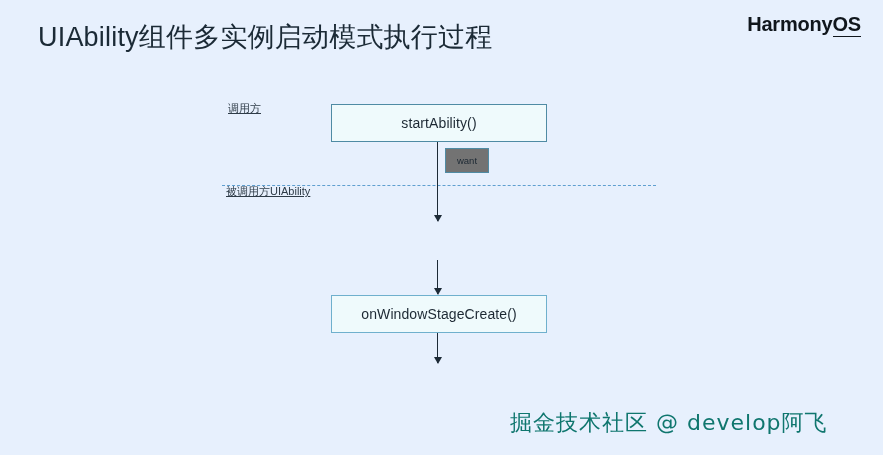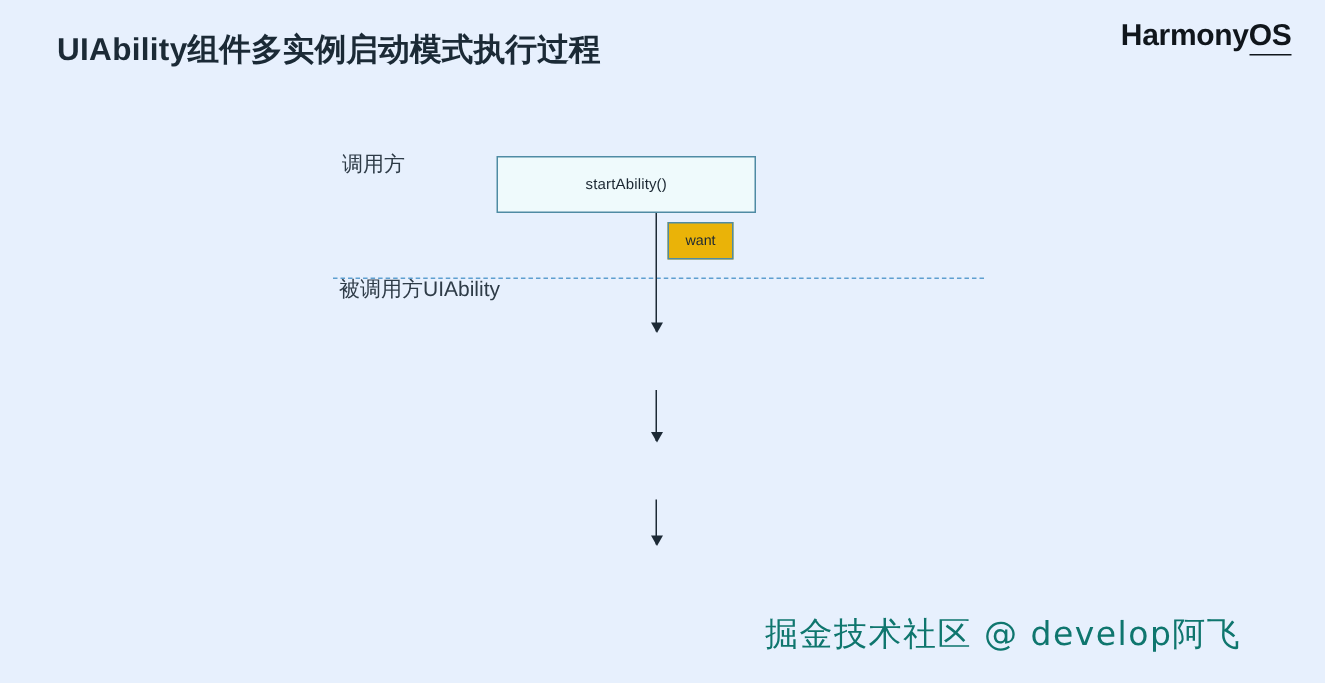--- a/index.html
+++ b/index.html
@@ -20,22 +20,22 @@
     position: absolute;
     inset: 0;
     background: #e7f0fd;
   }
 
   
   #page-title {
     position: absolute;
     left: 38px;
     top: 19px;
-    font-size: 21px;
-    font-weight: 700;
+    font-size: 27px;
+    font-weight: 400;
     color: #1b2a36;
     letter-spacing: 0.2px;
     white-space: nowrap;
   }
 
   #brand-logo {
     position: absolute;
     right: 22px;
     top: 13px;
     font-size: 20px;
@@ -54,65 +54,66 @@
     position: absolute;
     left: 0;
     top: 0;
     width: 883px;
     height: 455px;
   }
 
   
   .lane-label {
     position: absolute;
-    font-size: 14px;
+    font-size: 11px;
     color: #2e3b47;
     white-space: nowrap;
+    text-decoration: underline;
   }
   #lane-label-caller { left: 228px; top: 101px; }
   #lane-label-callee { left: 226px; top: 184px; }
 
   
   #lane-divider {
     position: absolute;
     left: 222px;
     top: 185px;
     width: 434px;
     height: 0;
     border-top: 1.3px dashed #5f9fd0;
   }
 
   
   .node-box {
     position: absolute;
     left: 331px;
-    width: 173px;
+    width: 216px;
     height: 38px;
     background: #effafc;
     border: 1.3px solid #4f8ba4;
     display: flex;
     align-items: center;
     justify-content: center;
-    font-size: 10px;
+    font-size: 14px;
     color: #1c2833;
     letter-spacing: 0.1px;
   }
   #node-start-ability   { top: 104px; }
   #node-on-create       { top: 222px; border-color: #5596b5; }
   #node-on-window-stage { top: 295px; border-color: #6fb0cd; }
   #node-on-foreground   { top: 364px; border-color: #6fb0cd; }
 
   
   #want-chip {
     position: absolute;
     left: 445px;
     top: 148px;
     width: 44px;
     height: 25px;
-    background: #eab308;
+    background: #737373;
     border: 1.3px solid #4f8ba4;
     display: flex;
     align-items: center;
     justify-content: center;
     font-size: 9.5px;
     color: #1c2833;
   }
 
   
   .arrow {
@@ -171,20 +172,21 @@
 
     <div class="node-box" id="node-start-ability">startAbility()</div>
 
     <div id="want-chip">want</div>
 
     <div class="arrow" id="arrow-start-to-create"></div>
 
 
     <div class="arrow" id="arrow-create-to-wsc"></div>
 
+    <div class="node-box" id="node-on-window-stage">onWindowStageCreate()</div>
 
     <div class="arrow" id="arrow-wsc-to-fg"></div>
 
 
   </div>
 
   <div id="watermark">掘金技术社区 @ develop阿飞</div>
 
 </div>
 

